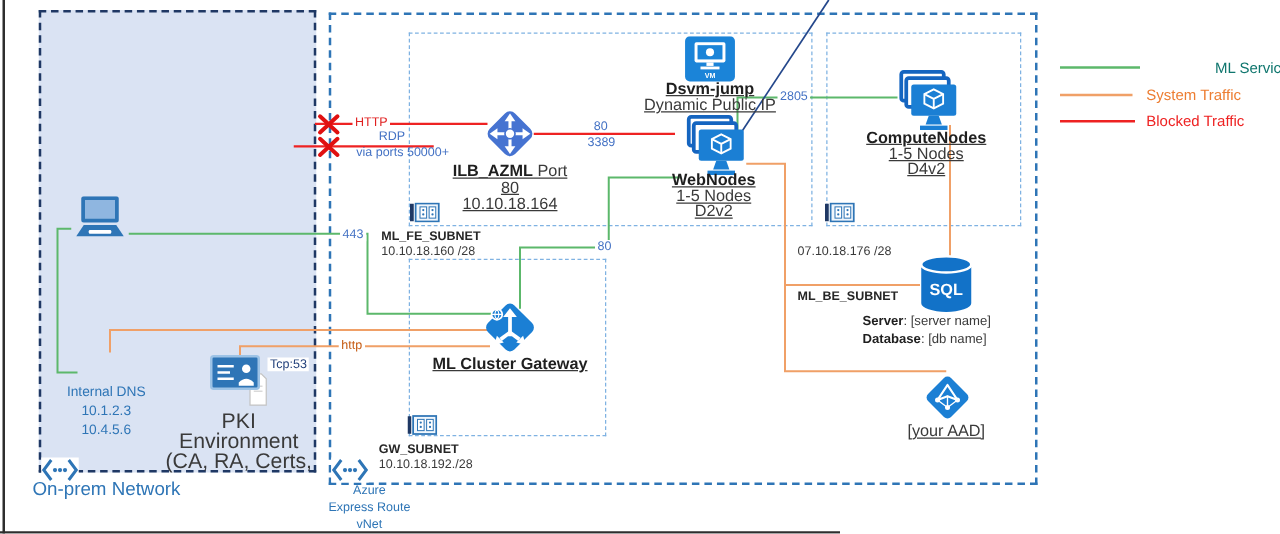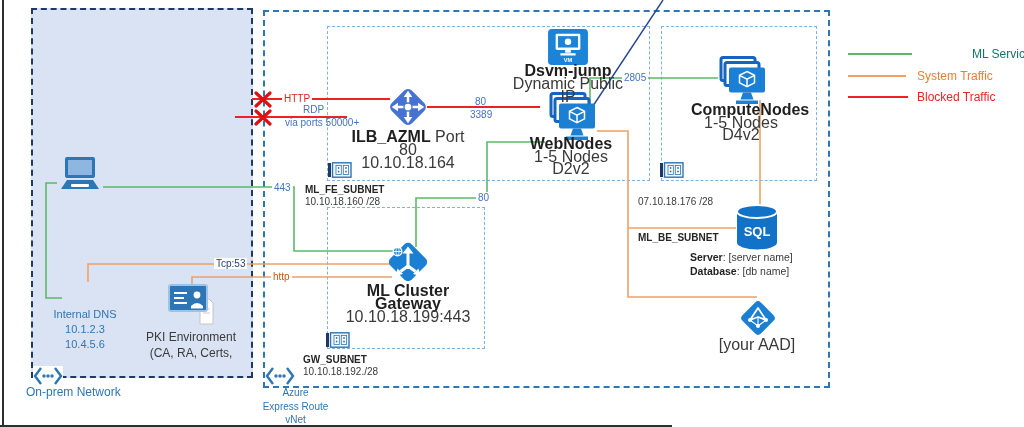--- a/index.html
+++ b/index.html
@@ -1,28 +1,28 @@
 <!DOCTYPE html>
 <html><head>
 <meta charset="utf-8">
 <style>
   html,body{margin:0;padding:0;background:#fff;}
   #stage{position:relative;width:1024px;height:427px;background:#fff;overflow:hidden;
          font-family:"Liberation Sans",sans-serif;color:#3a3a3a;}
   .abs{position:absolute;}
   .ctr{text-align:center;}
   .nw{white-space:nowrap;}
-  .lbl{font-size:16px;line-height:13px;color:#3a3a3a;}
+  .lbl{font-size:13px;line-height:13px;color:#3a3a3a;text-decoration:underline;}
   .b{font-weight:bold;color:#1f1f1f;}
-  .bluelbl{font-size:12px;color:#2E75B6;line-height:14px;}
+  .bluelbl{font-size:15px;color:#2E75B6;line-height:14px;}
   .subname{font-size:10px;font-weight:bold;color:#262626;line-height:12px;white-space:nowrap;}
   .subcidr{font-size:10px;color:#3a3a3a;line-height:12px;white-space:nowrap;}
   .portlbl{font-size:10px;color:#4472C4;background:#fff;padding:0 2px;line-height:11px;white-space:nowrap;}
   .redlbl{color:#E02020;}
-  .navylbl{color:#24427C;}
+  .navylbl{color:#24427C;margin-top:28px;}
   .orangelbl{color:#C55A11;}
   .nobg{background:transparent;}
   .legendtxt{font-size:12px;line-height:14px;white-space:nowrap;}
   #onprem-box{border:2px dashed #1F3864;background:#DAE3F3;}
   #vnet-box{border:2px dashed #2E75B6;}
   .subnet{border:1.5px dashed #7FB2E2;}
   .pageedge{background:#2e2e2e;}
   svg{display:block;}
   #wires{position:absolute;left:0;top:0;z-index:3;pointer-events:none;}
   .boxz{z-index:1;} .subz{z-index:2;} .iconz{z-index:4;} .txtz{z-index:5;}
@@ -93,21 +93,21 @@
       <line x1="35" y1="26" x2="42" y2="26" stroke="#d9d9d9" stroke-width="1.3"></line>
       <line x1="35" y1="30" x2="42" y2="30" stroke="#d9d9d9" stroke-width="1.3"></line>
       <rect x="1" y="2" width="38" height="26" rx="2" fill="#2E75B6" stroke="#9DC3E6" stroke-width="2"></rect>
       <line x1="6" y1="10" x2="19" y2="10" stroke="#fff" stroke-width="2"></line>
       <line x1="6" y1="15" x2="16" y2="15" stroke="#fff" stroke-width="2"></line>
       <line x1="6" y1="20" x2="19" y2="20" stroke="#fff" stroke-width="2"></line>
       <circle cx="29" cy="12" r="3.4" fill="#fff"></circle>
       <path d="M23 23 q6 -6 12 0 v2.5 h-12 z" fill="#fff"></path>
     </svg>
   </div>
-  <div class="abs ctr txtz" style="left:130px;top:329px;width:122px;font-size:12px;line-height:16px;">
+  <div class="abs ctr txtz" style="left:130px;top:329px;width:122px;font-size:17px;line-height:16px;">
     <div>PKI Environment</div>
     <div>(CA, RA, Certs,</div>
   </div>
 
   <div class="abs iconz" style="left:33px;top:366px;background:#fff;">
     <svg width="30" height="20" viewBox="0 0 30 20">
       <path d="M8 2 L2 10 L8 18" fill="none" stroke="#2E75B6" stroke-width="2.4"></path>
       <path d="M22 2 L28 10 L22 18" fill="none" stroke="#2E75B6" stroke-width="2.4"></path>
       <circle cx="11" cy="10" r="1.7" fill="#2E75B6"></circle>
         <circle cx="15" cy="10" r="1.7" fill="#2E75B6"></circle>
@@ -260,21 +260,20 @@
         <path d="M24 8.5 l5.5 7 h-11 z"></path>
         <path d="M11.5 38 l2 -7.5 l5.5 5.5 z"></path>
         <path d="M36.5 38 l-2 -7.5 l-5.5 5.5 z"></path>
       </g>
       <circle cx="13.5" cy="13.5" r="4.3" fill="#1B7FD4" stroke="#fff" stroke-width="1.4"></circle>
       <path d="M9.5 13.5 h8 M13.5 9.4 a6 6 0 0 1 0 8.2 M13.5 9.4 a6 6 0 0 0 0 8.2" stroke="#fff" stroke-width="0.9" fill="none"></path>
     </svg>
   </div>
   <div class="abs ctr txtz lbl" style="left:338px;top:284px;width:140px;">
     <div class="b">ML Cluster Gateway</div>
-    <div>10.10.18.199:443</div>
   </div>
 
   <div class="abs iconz" style="left:736px;top:204px;">
     <svg width="42" height="47" viewBox="0 0 42 47">
       <path d="M1 7.5 v31 a20 7 0 0 0 40 0 v-31 z" fill="#1272C8"></path>
       <ellipse cx="21" cy="7.5" rx="20" ry="6.5" fill="#1272C8" stroke="#fff" stroke-width="2"></ellipse>
       <text x="21" y="32" font-size="13" font-weight="bold" fill="#fff" text-anchor="middle">SQL</text>
     </svg>
   </div>
   <div class="abs txtz" style="left:690px;top:251px;width:160px;font-size:10.5px;line-height:13.5px;">

